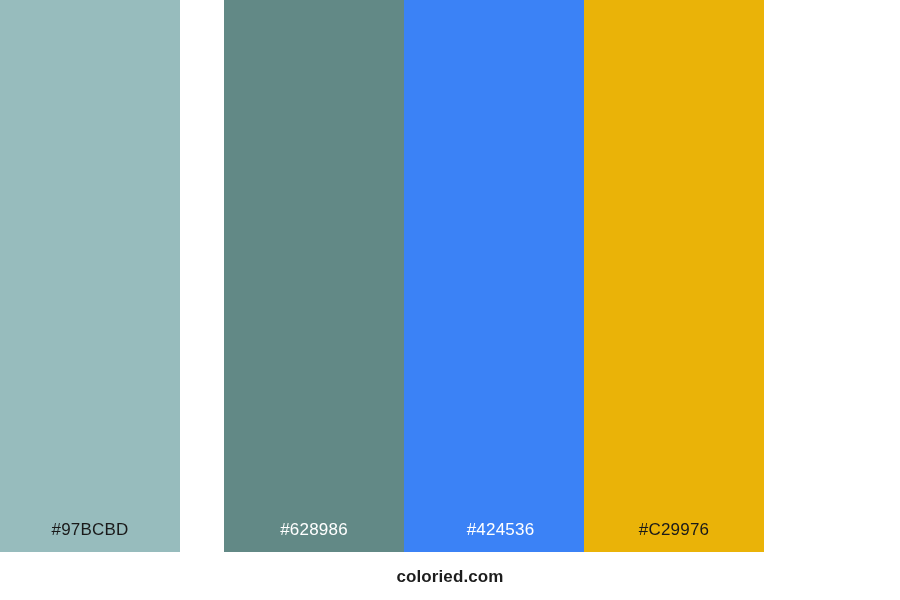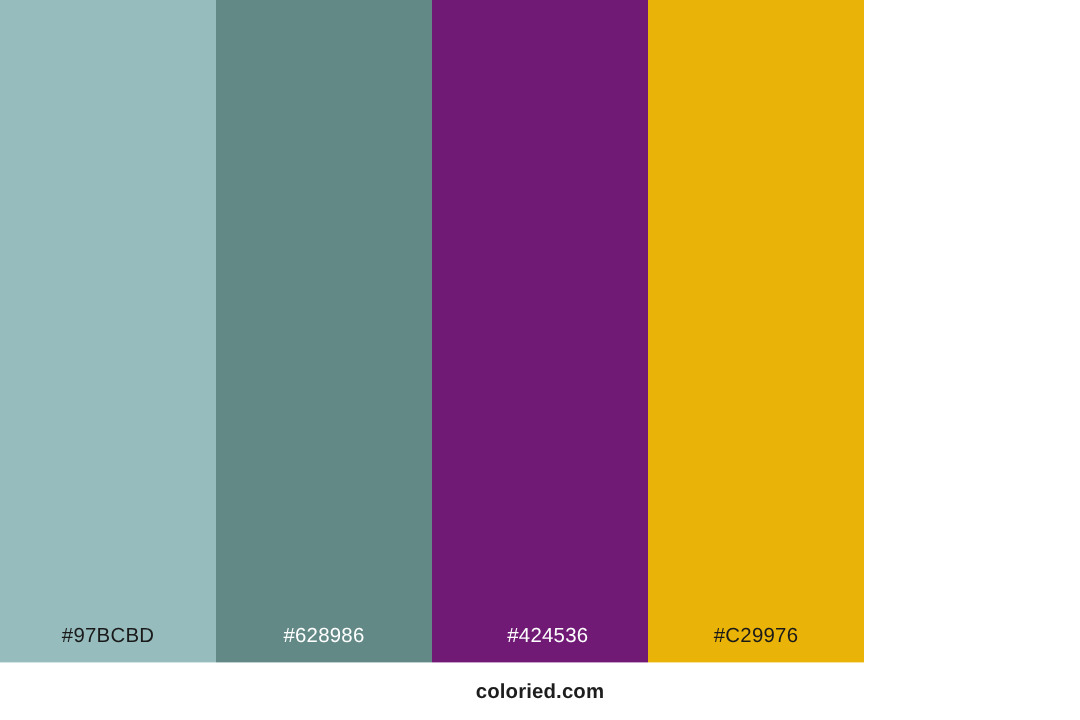--- a/index.html
+++ b/index.html
@@ -80,25 +80,25 @@
 <body>
 
 <div class="palette-page">
 
   <div class="swatch-strip">
 
     <div class="swatch" style="background-color: rgb(151, 188, 189);">
       <span class="swatch-label label-dark">#97BCBD</span>
     </div>
 
-    <div class="swatch" style="background-color: rgb(98, 137, 134);">
+    <div class="swatch" style="background-color: rgb(98, 137, 134); margin-left: 44px;">
       <span class="swatch-label label-light">#628986</span>
     </div>
 
-    <div class="swatch" style="background-color: #701a75; padding-left: 13px;">
+    <div class="swatch" style="background-color: #3b82f6; padding-left: 13px;">
       <span class="swatch-label label-light">#424536</span>
     </div>
 
 
     <div class="swatch" style="background-color: #eab308;">
       <span class="swatch-label label-dark">#C29976</span>
     </div>
 
   </div>
 

